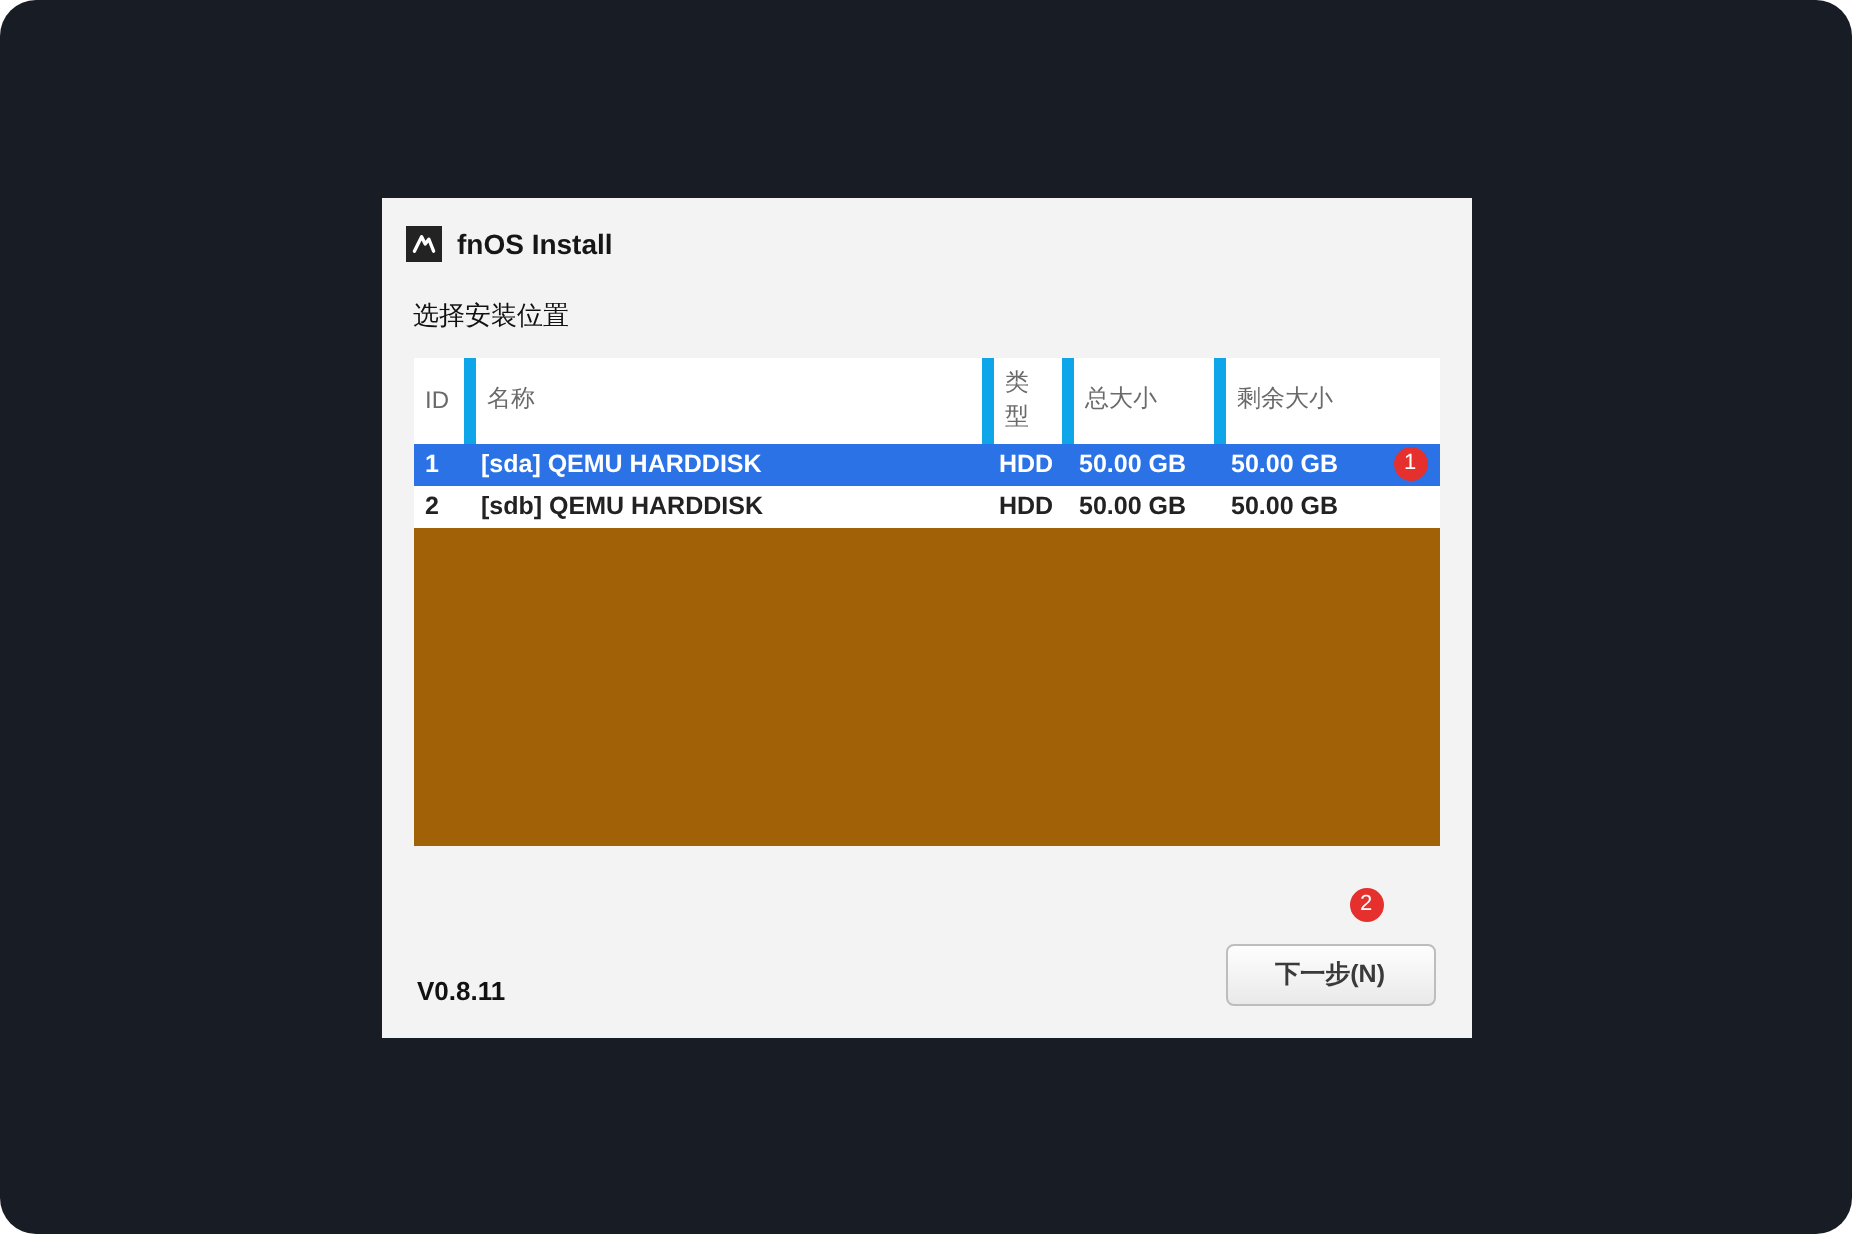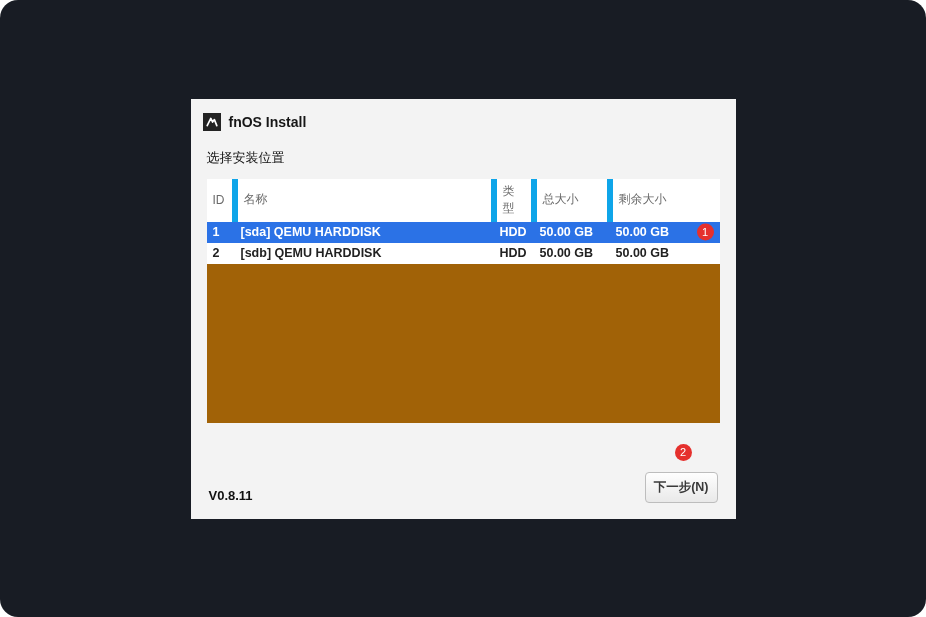--- a/index.html
+++ b/index.html
@@ -134,21 +134,21 @@
     .version-text {
       font-size: 13px;
       font-weight: 700;
       color: #111;
       margin-top: 47px;
     }
     .next-button {
       font-size: 12.5px;
       font-weight: 700;
       color: #3a3a3a;
-      padding: 6px 8px;
+      padding: 6px 24px;
       background: linear-gradient(#fefefe, #e9e9e9);
       border: 1px solid #bdbdbd;
       border-radius: 4px;
       cursor: pointer;
       position: relative;
     }
     .badge-over-button {
       position: absolute;
       right: 44px;
       bottom: 58px;

